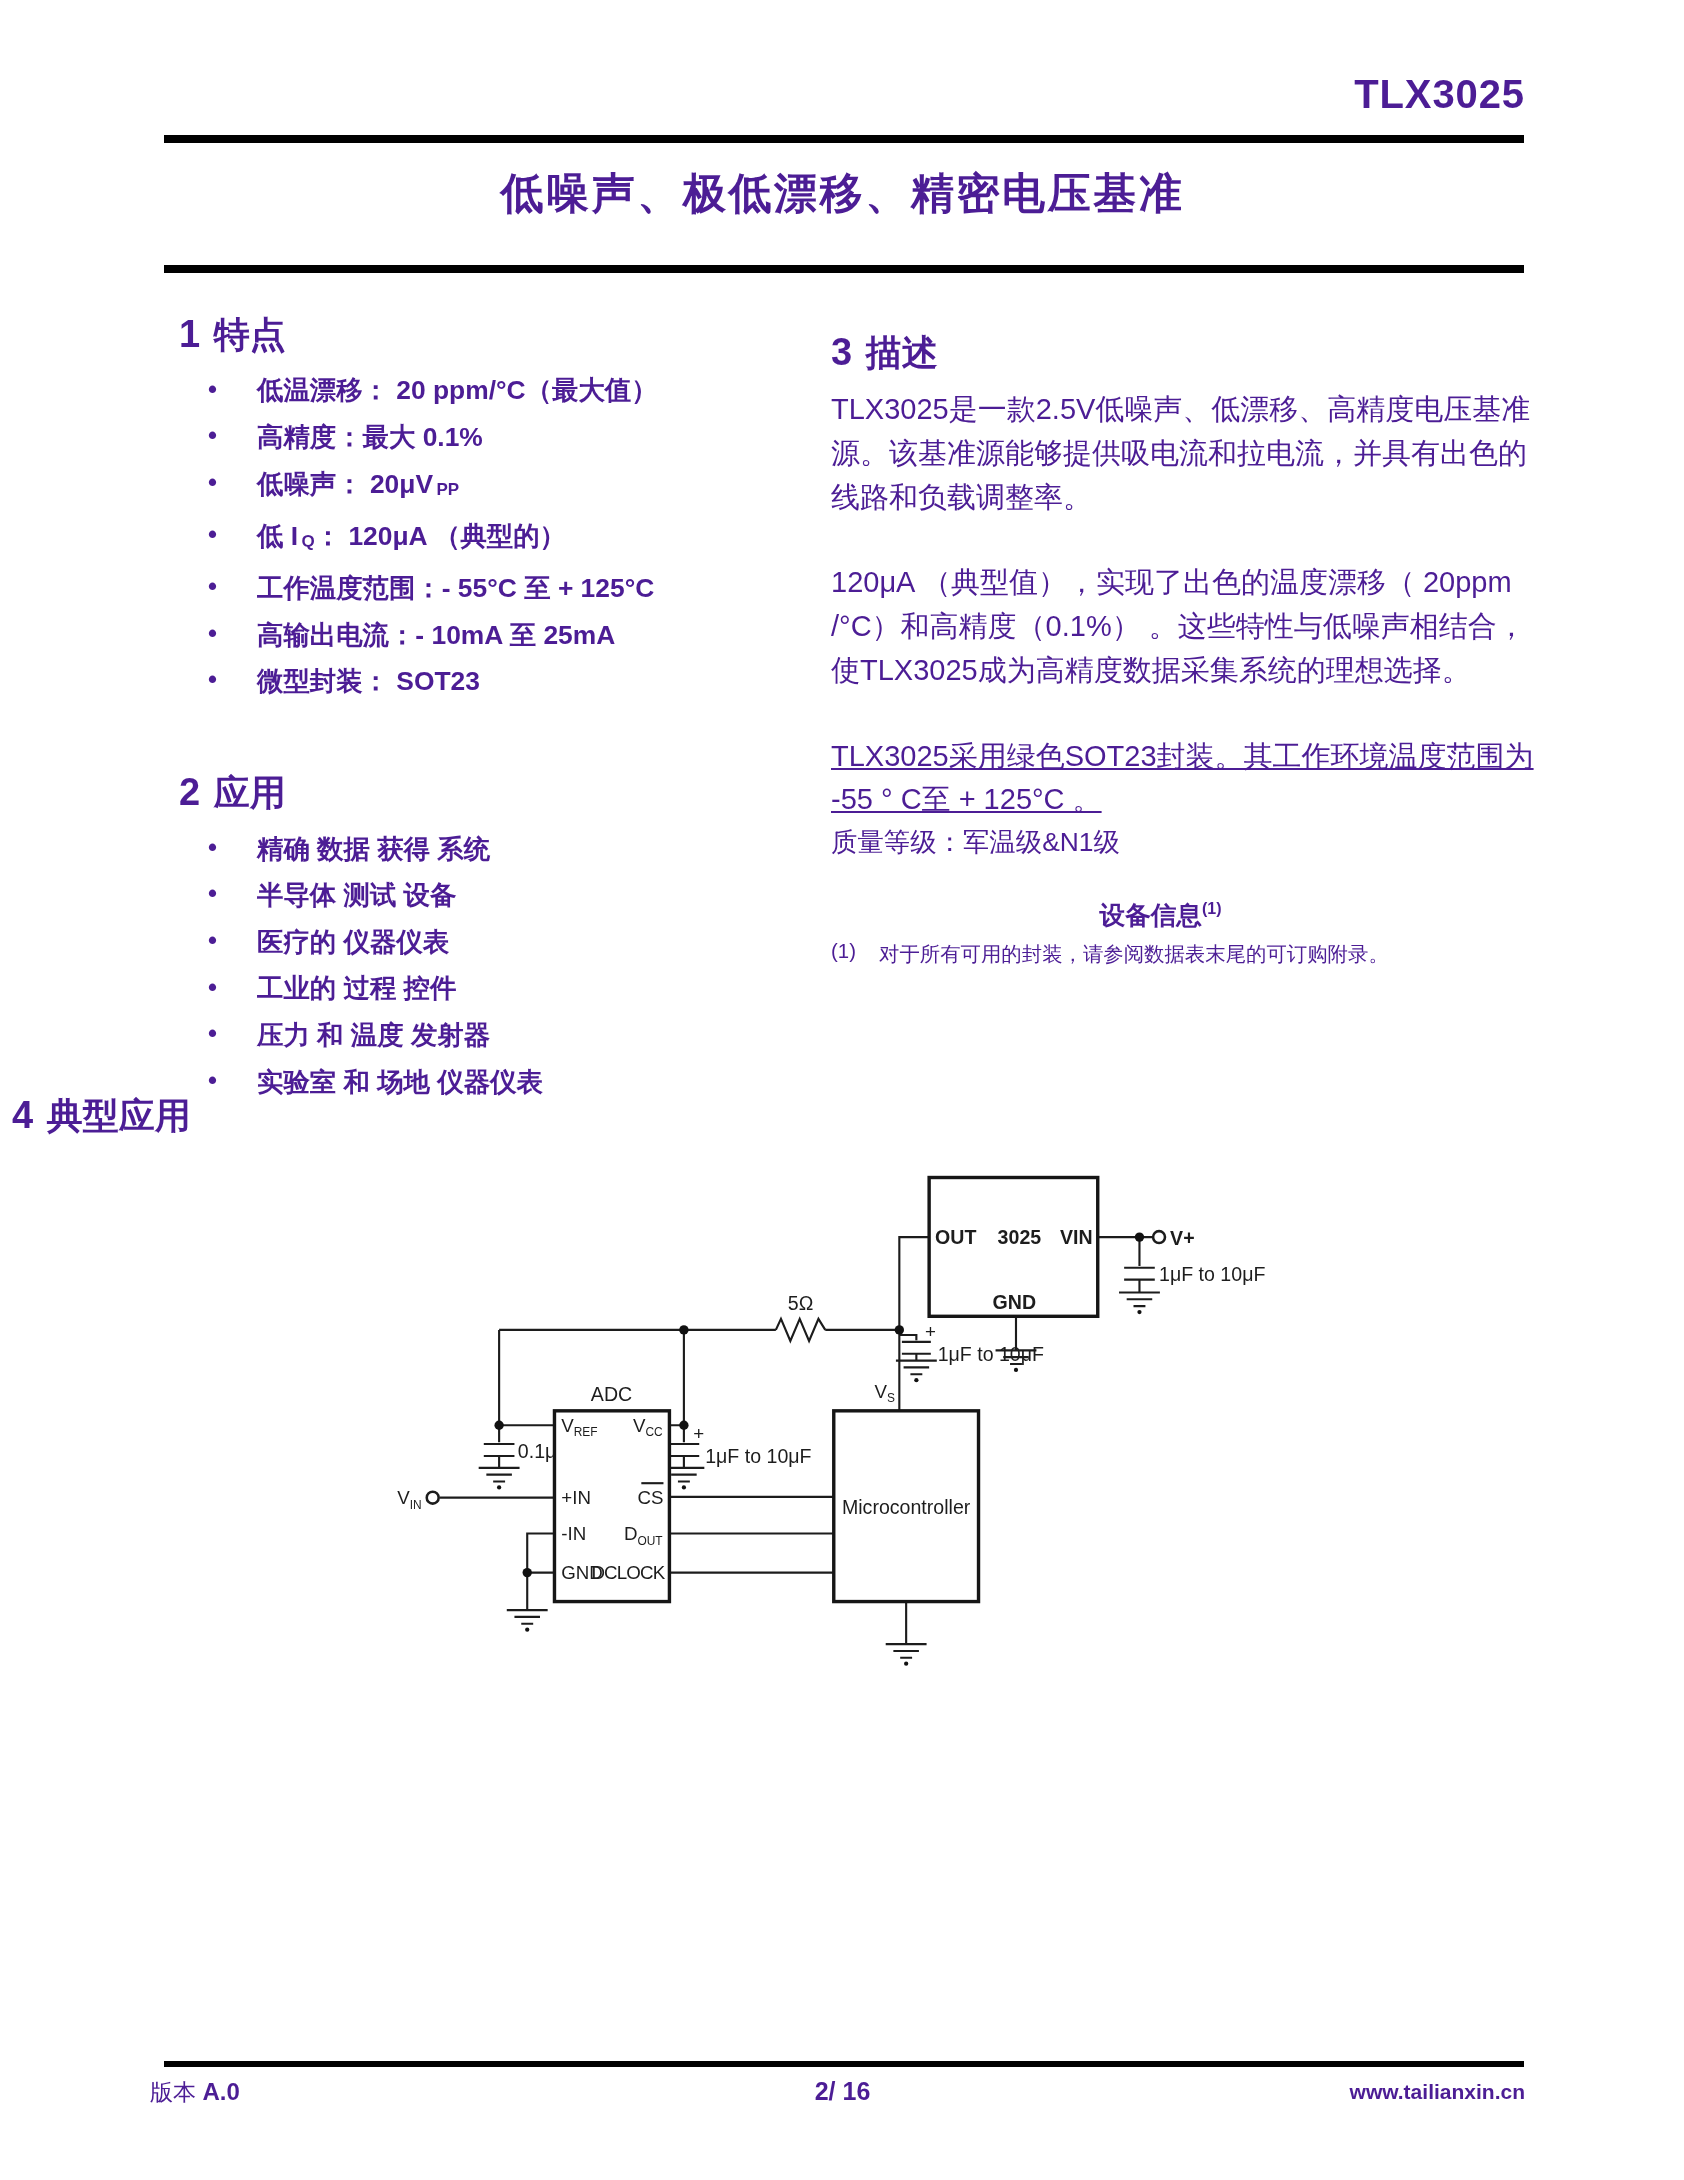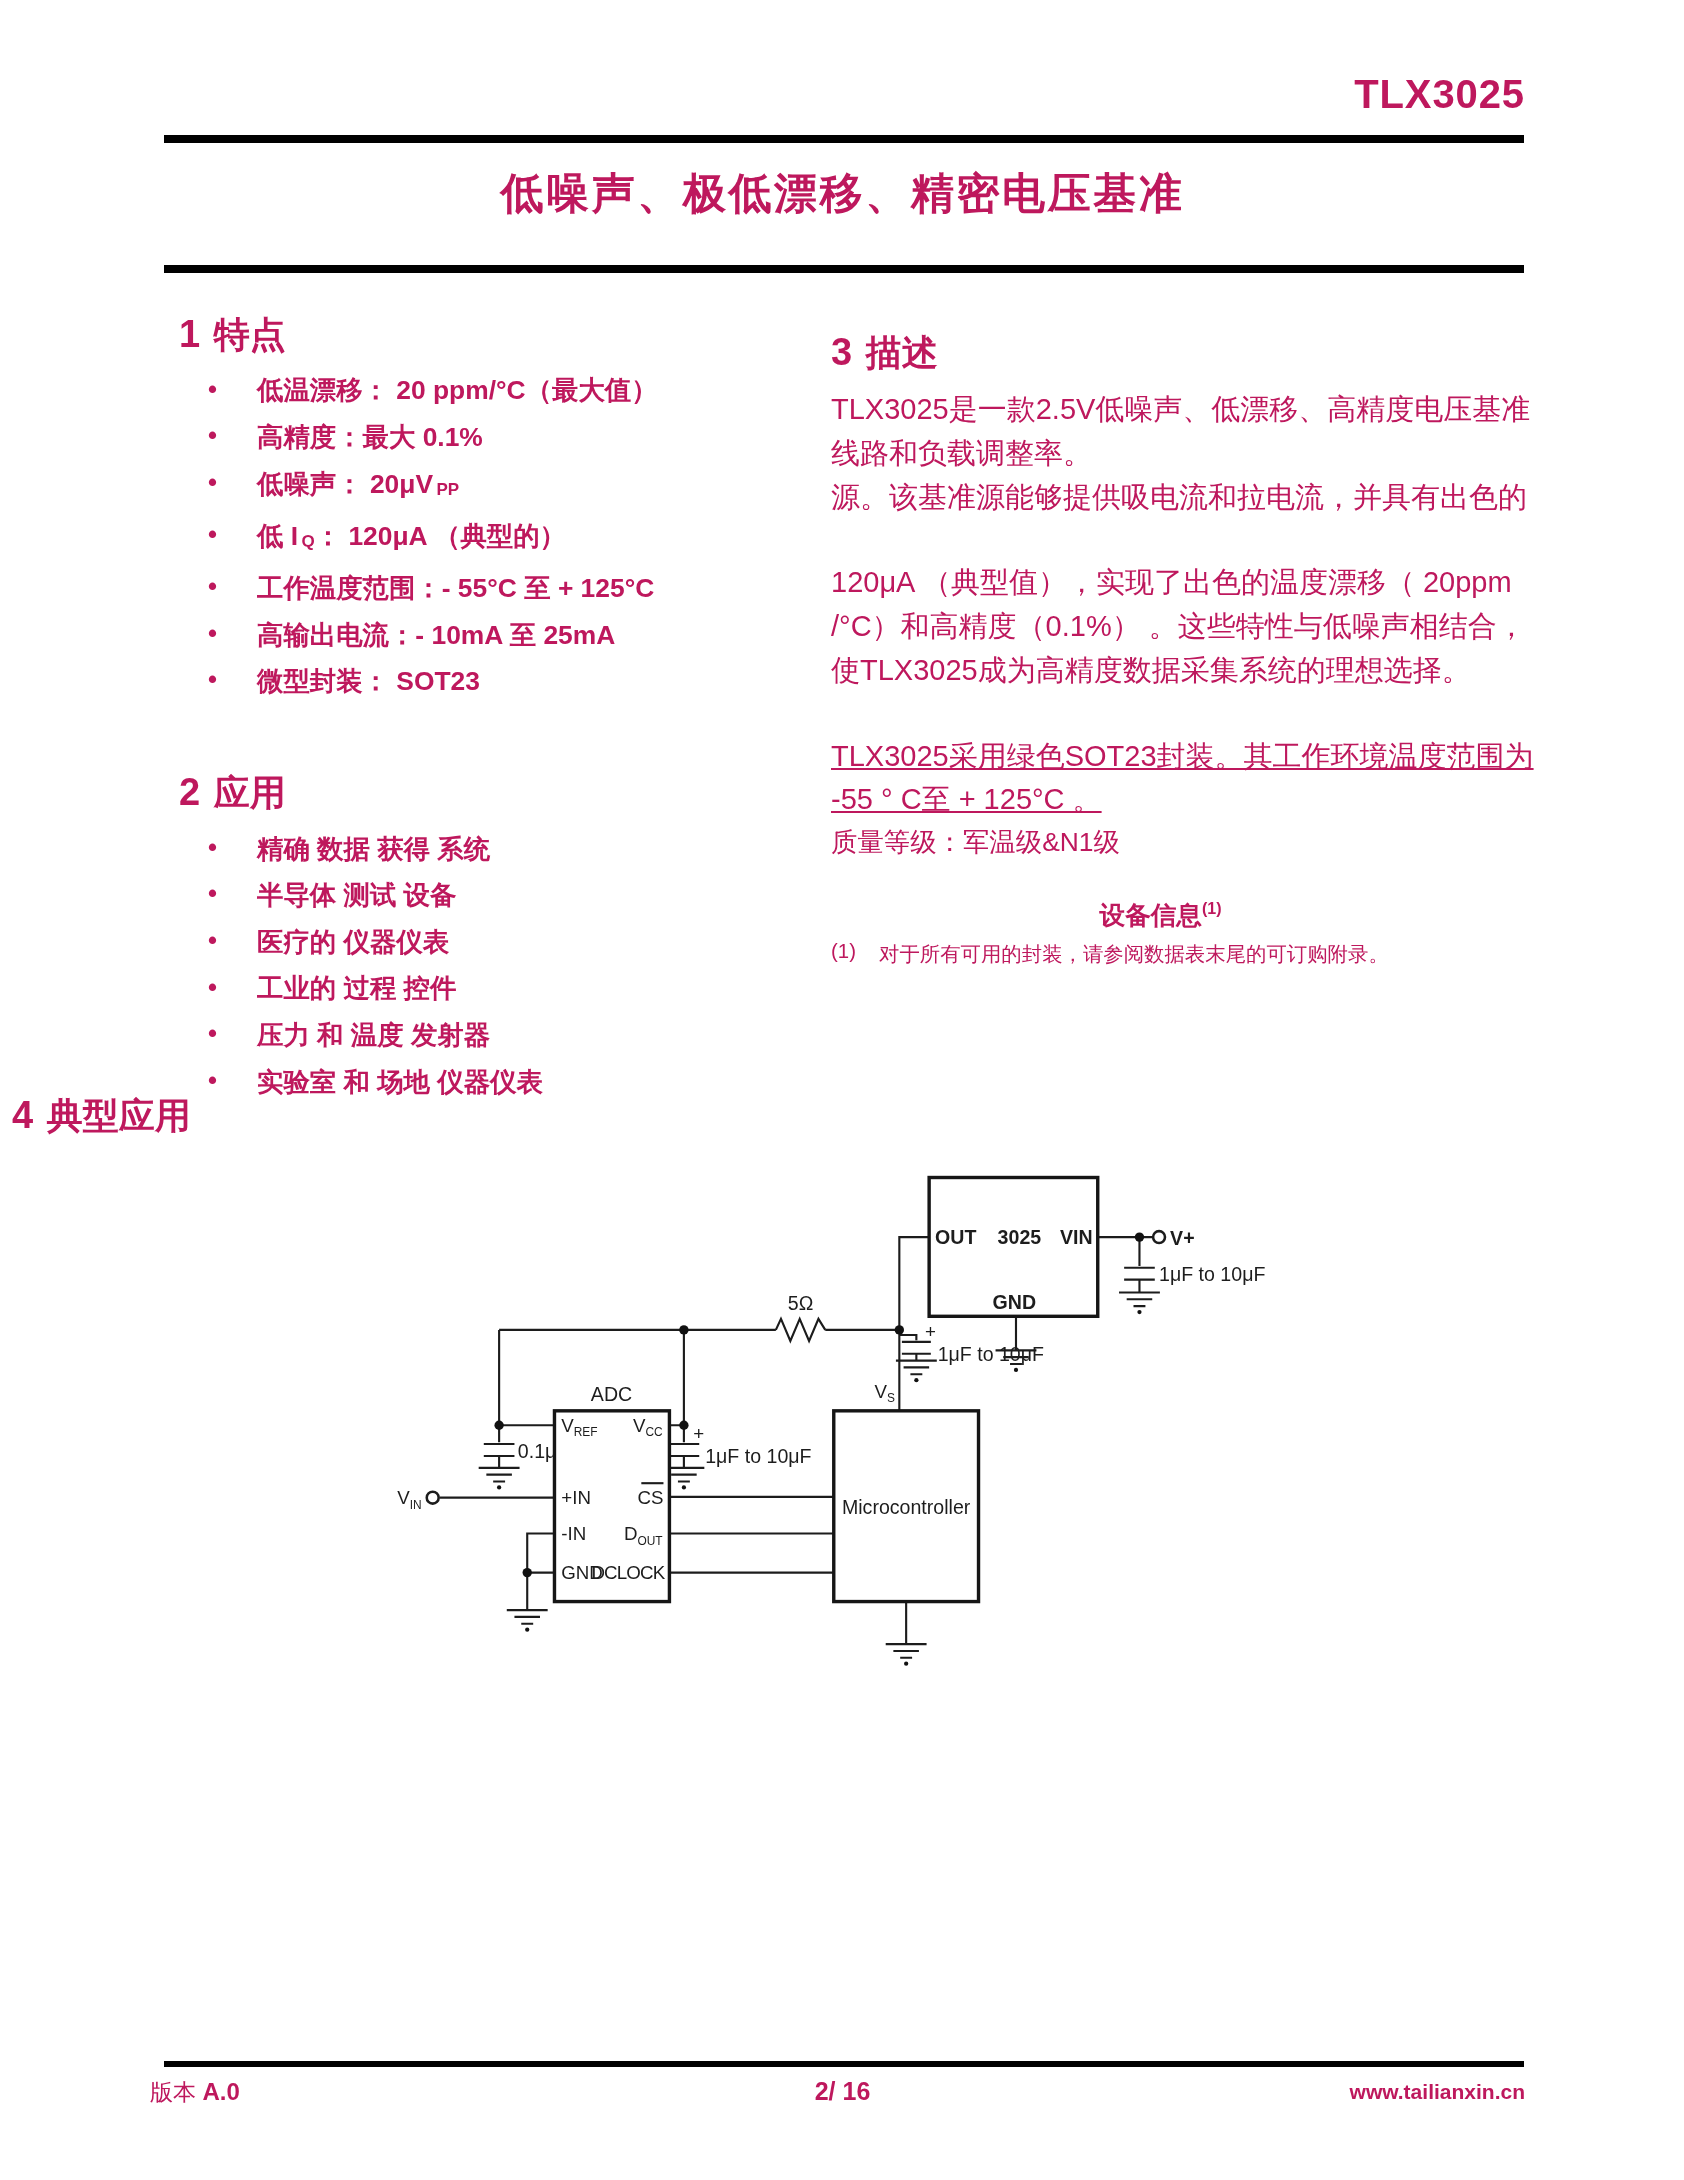--- a/index.html
+++ b/index.html
@@ -1,17 +1,17 @@
 <!DOCTYPE html>
 <html style="font-size:13.6px"><head>
 <meta charset="utf-8">
 <style>
   html,body{margin:0;padding:0;background:#e8e8e8;}
   .page{position:relative;width:1685px;height:2181px;background:#ffffff;
-        font-family:"Liberation Sans", sans-serif;color:#be185d;overflow:hidden;}
+        font-family:"Liberation Sans", sans-serif;color:#4c1d95;overflow:hidden;}
 
   
   .part-number{position:absolute;top:72px;right:160px;font-size:40px;font-weight:700;letter-spacing:0.9px;}
   .rule{position:absolute;left:164px;width:1360px;background:#000;}
   .rule-top{top:135px;height:7.7px;}
   .doc-title{position:absolute;top:165px;left:0;width:100%;text-align:center;
              font-size:43px;font-weight:700;letter-spacing:2.6px;}
   .rule-title{top:265px;height:7.7px;}
 
   
@@ -106,22 +106,22 @@
       <li><span class="dot">•</span><span>实验室 和 场地 仪器仪表</span></li>
     </ul>
   </div>
 
   <div class="col-right">
     <div class="sec-h">
       <span class="num">3</span><span>描述</span>
     </div>
     <div class="para">
       <div>TLX3025是一款2.5V低噪声、低漂移、高精度电压基准</div>
+      <div>源。该基准源能够提供吸电流和拉电流，并具有出色的</div>
       <div>线路和负载调整率。</div>
-      <div>源。该基准源能够提供吸电流和拉电流，并具有出色的</div>
     </div>
     <div class="para para2">
       <div>120μA （典型值），实现了出色的温度漂移（ 20ppm</div>
       <div>/°C）和高精度（0.1%） 。这些特性与低噪声相结合，</div>
       <div>使TLX3025成为高精度数据采集系统的理想选择。</div>
     </div>
     <div class="para para3">
       <div>TLX3025采用绿色SOT23封装。其工作环境温度范围为</div>
       <div> -55 ° C至 + 125°C 。</div>
     </div>

